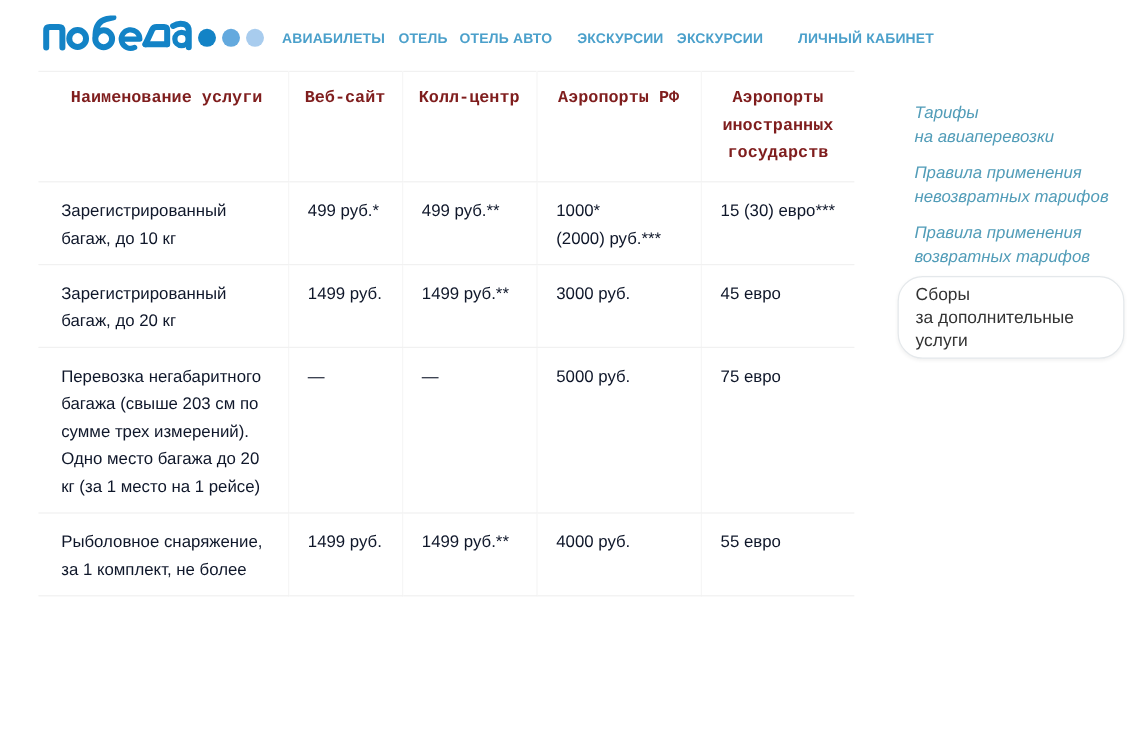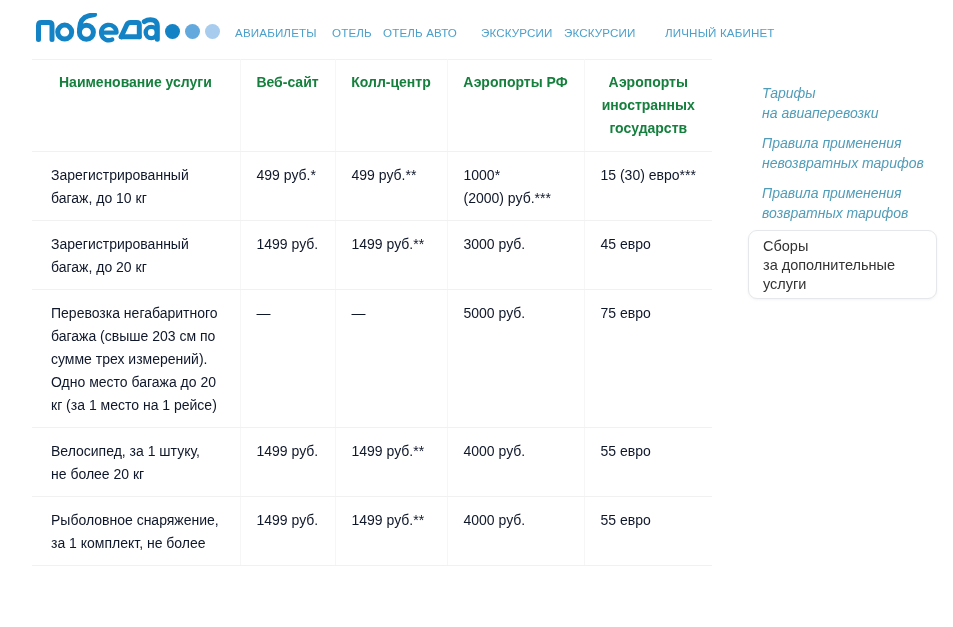--- a/index.html
+++ b/index.html
@@ -5,21 +5,21 @@
 <style>
   html,body{margin:0;padding:0;}
   body{
     width:953px;height:627px;overflow:hidden;background:#ffffff;
     font-family:"Liberation Sans",sans-serif;
     -webkit-font-smoothing:antialiased;
   }
   .page{position:relative;width:953px;height:627px;}
 
   
-  .header{position:absolute;left:0;top:0;width:776px;height:52px;background:#fff;}
+  .header{position:absolute;left:0;top:0;width:776px;height:52px;background:#fff;font-weight:bold;}
   .logo{position:absolute;left:33px;top:13px;height:36px;display:flex;align-items:flex-start;}
   .logo svg{display:block;}
   .dots{display:flex;align-items:center;margin-left:-4px;margin-top:11px;}
   .dot{width:15px;height:15px;border-radius:50%;margin-right:5px;}
   .d1{background:#1383c6;}
   .d2{background:#63a9de;}
   .d3{background:#a8ccee;}
 
   .nav{position:absolute;left:0;top:26px;height:14px;}
   .nav a{position:absolute;top:0;color:#4ba0cb;font-size:11.6px;letter-spacing:.15px;text-decoration:none;white-space:nowrap;line-height:14px;}
@@ -28,37 +28,37 @@
   .nav a:nth-child(3){left:383px;}
   .nav a:nth-child(4){left:481px;}
   .nav a:nth-child(5){left:564px;}
   .nav a:nth-child(6){left:665px;}
 
   
   .tbl{position:absolute;left:32px;top:59px;width:680px;border-collapse:collapse;
        border-top:1px solid #f1f1f1;table-layout:fixed;}
   .tbl td,.tbl th{border-bottom:1px solid #f1f1f1;border-right:1px solid #f6f6f6;
     font-size:14px;color:#0f172a;vertical-align:top;line-height:23px;font-weight:normal;text-align:left;white-space:pre-line;}
-  .tbl th{font-weight:bold;color:#15803d;text-align:center;padding:11px 6px 0 6px;}
+  .tbl th{font-weight:bold;color:#7f1d1d;text-align:center;padding:11px 6px 0 6px;font-family:Liberation Mono, monospace;}
   .tbl th.c0{text-align:left;padding-left:27px;}
   .tbl td{padding:12px 6px 10px 16px;}
   .tbl td.c0{padding-left:19px;}
   .tbl tr td:last-child,.tbl tr th:last-child{border-right:none;}
   .c0{width:208px;}
   .c1{width:95px;}
   .c2{width:112px;}
   .c3{width:137px;}
   .c4{width:128px;}
   .tbl .hrow th{height:80px;}
 
   
   .side{position:absolute;left:762px;top:84px;width:190px;}
   .side a{display:block;color:#519cb8;font-size:14px;line-height:19.5px;text-decoration:none;
           margin-bottom:11px;white-space:pre-line;font-style:italic;}
-  .side .cur{position:absolute;left:-14px;top:146px;border:1px solid #e4e8eb;border-radius:9px;
+  .side .cur{position:absolute;left:-14px;top:146px;border:1px solid #e4e8eb;border-radius:21px;
     padding:6px 15px 5px 14px;color:#333;font-size:14.5px;line-height:18.8px;white-space:pre-line;
     box-shadow:0 1px 3px rgba(0,0,0,.05);background:#fff;width:158px;box-sizing:content-box;}
 </style>
 </head>
 <body>
 
 <div class="page">
   <div class="header">
     <div class="logo">
       <span class="logo-word" title="победа">
@@ -132,28 +132,20 @@
 багажа (свыше 203 см по
 сумме трех измерений).
 Одно место багажа до 20
 кг (за 1 место на 1 рейсе)</td>
           <td class="c1">—</td>
           <td class="c2">—</td>
           <td class="c3">5000 руб.</td>
           <td class="c4">75 евро</td>
         </tr>
         <tr>
-          <td class="c0">Велосипед, за 1 штуку,
-не более 20 кг</td>
-          <td class="c1">1499 руб.</td>
-          <td class="c2">1499 руб.**</td>
-          <td class="c3">4000 руб.</td>
-          <td class="c4">55 евро</td>
-        </tr>
-        <tr>
           <td class="c0">Рыболовное снаряжение,
 за 1 комплект, не более</td>
           <td class="c1">1499 руб.</td>
           <td class="c2">1499 руб.**</td>
           <td class="c3">4000 руб.</td>
           <td class="c4">55 евро</td>
         </tr>
       </tbody>
   </table>
 

